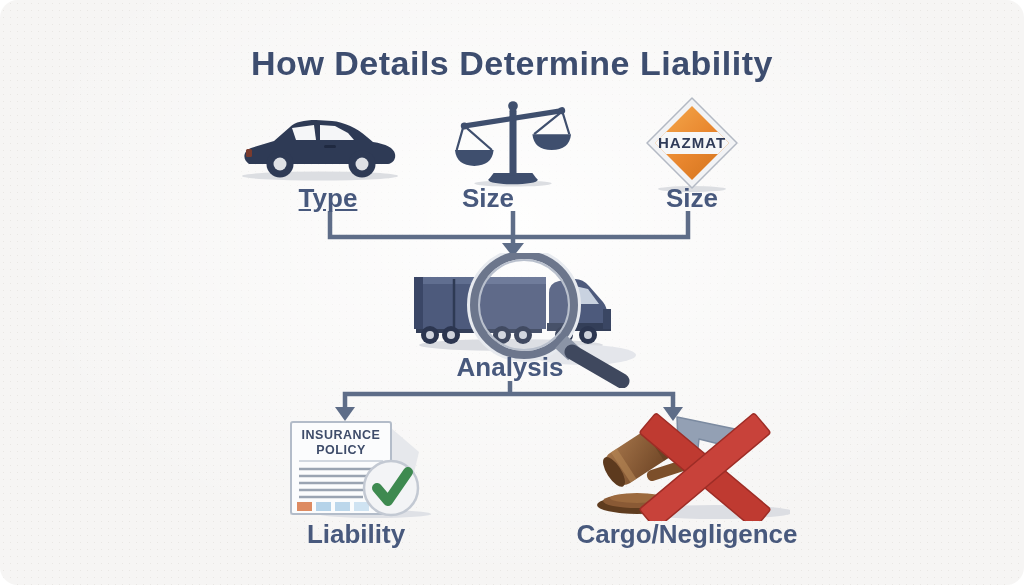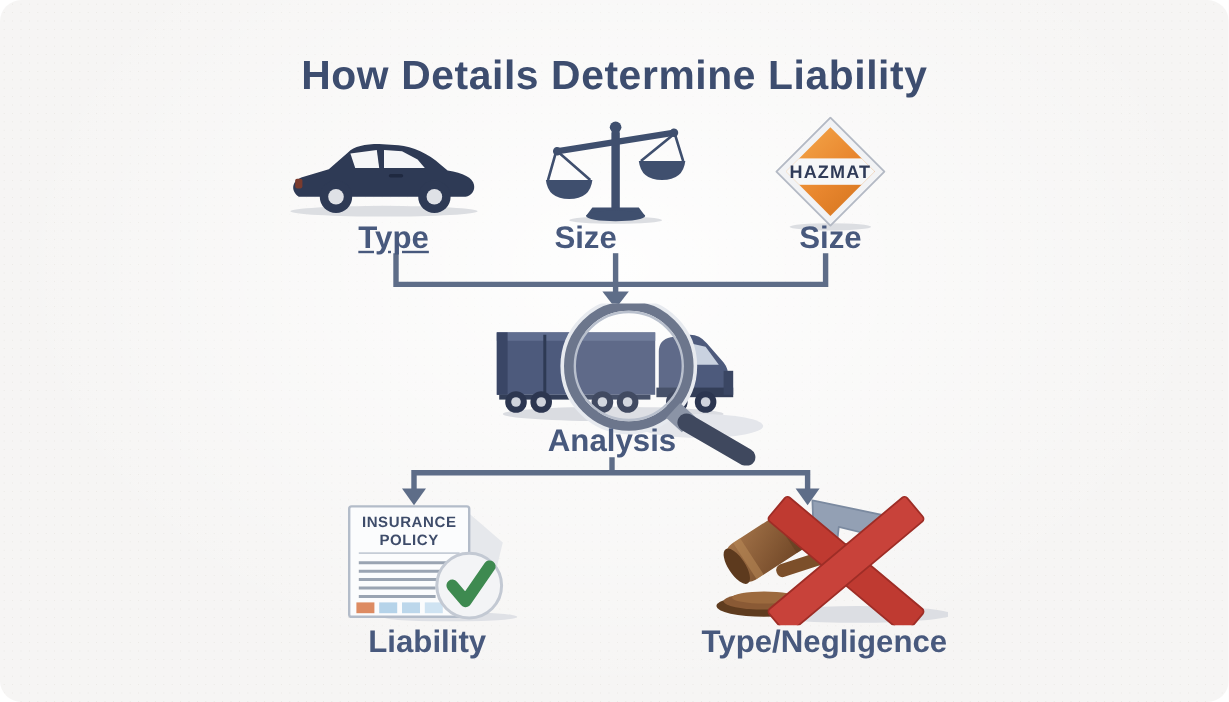--- a/index.html
+++ b/index.html
@@ -209,15 +209,15 @@
       <g>
         <g transform="rotate(40 120 58)">
           <rect x="45" y="45" width="150" height="26" rx="3" fill="#bf3a31" stroke="#9e2d26" stroke-width="1.5"></rect>
         </g>
         <g transform="rotate(-40 120 58)">
           <rect x="45" y="45" width="150" height="26" rx="3" fill="#c8423a" stroke="#9e2d26" stroke-width="1.5"></rect>
         </g>
       </g>
     </svg>
   </div>
-  <div class="node-label" style="left:687px;top:519px;">Type/Negligence</div>
+  <div class="node-label" style="left:687px;top:519px;">Cargo/Negligence</div>
 
 </div>
 
 </body></html>

